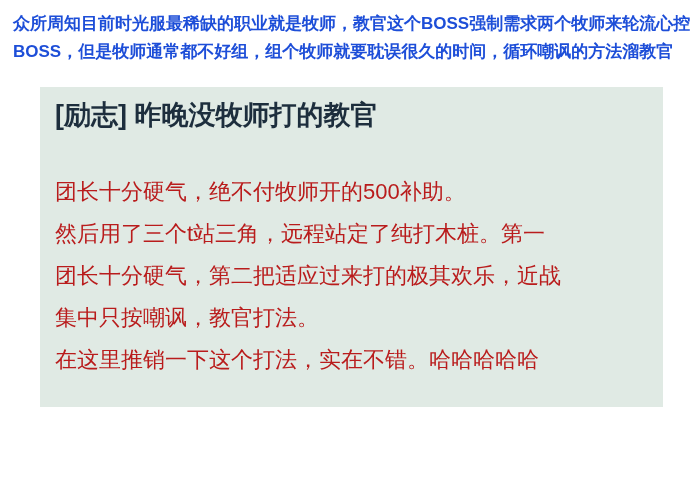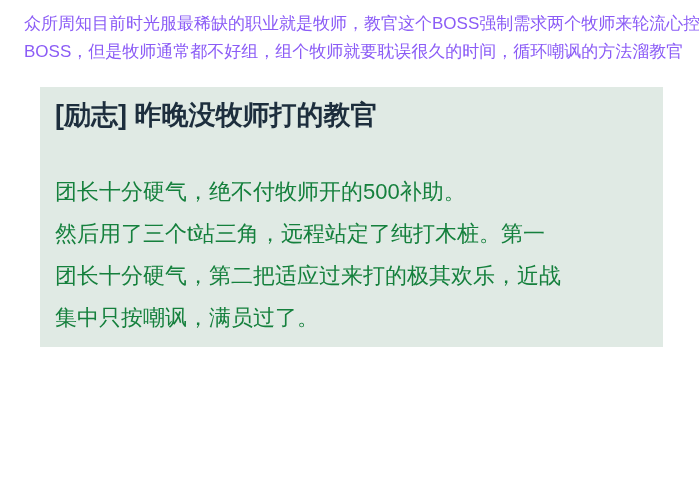--- a/index.html
+++ b/index.html
@@ -12,46 +12,46 @@
     background: #ffffff;
     overflow: hidden;
     font-family: "Liberation Sans", "DejaVu Sans", sans-serif;
   }
   .page {
     position: relative;
     width: 699px;
     height: 479px;
   }
   .intro {
-    margin: 10px 6px 0 24px;
-    color: #8b5cf6;
+    margin: 10px 6px 0 13px;
+    color: #1d4ed8;
     font-size: 17px;
     line-height: 28px;
-    font-weight: 400;
+    font-weight: 700;
   }
   .intro-line {
     white-space: nowrap;
   }
   .quote-block {
     margin: 21px 0 0 40px;
     width: 623px;
     box-sizing: border-box;
-    padding: 10px 16px 8px 15px;
+    padding: 10px 16px 26px 15px;
     background: #e0eae4;
   }
   .quote-title {
     margin: 0 0 38px 0;
     font-size: 27px;
     line-height: 36px;
     font-weight: bold;
     color: #1d2e3d;
     white-space: nowrap;
   }
   .quote-body {
-    color: #15803d;
+    color: #b91c1c;
     font-size: 22px;
     line-height: 42px;
     font-weight: 500;
   }
   .body-line {
     white-space: nowrap;
   }
 </style>
 </head>
 <body>
@@ -62,17 +62,18 @@
     <div class="intro-line">众所周知目前时光服最稀缺的职业就是牧师，教官这个BOSS强制需求两个牧师来轮流心控</div>
     <div class="intro-line">BOSS，但是牧师通常都不好组，组个牧师就要耽误很久的时间，循环嘲讽的方法溜教官</div>
   </div>
 
   <div class="quote-block">
     <h2 class="quote-title">[励志] 昨晚没牧师打的教官</h2>
     <div class="quote-body">
       <div class="body-line">团长十分硬气，绝不付牧师开的500补助。</div>
       <div class="body-line">然后用了三个t站三角，远程站定了纯打木桩。第一</div>
       <div class="body-line">团长十分硬气，第二把适应过来打的极其欢乐，近战</div>
-      <div class="body-line">集中只按嘲讽，满员过了。</div>
+      <div class="body-line">集中只按嘲讽，教官打法。</div>
+      <div class="body-line">在这里推销一下这个打法，实在不错。哈哈哈哈哈</div>
     </div>
   </div>
 
 </div>
 
 </body></html>

